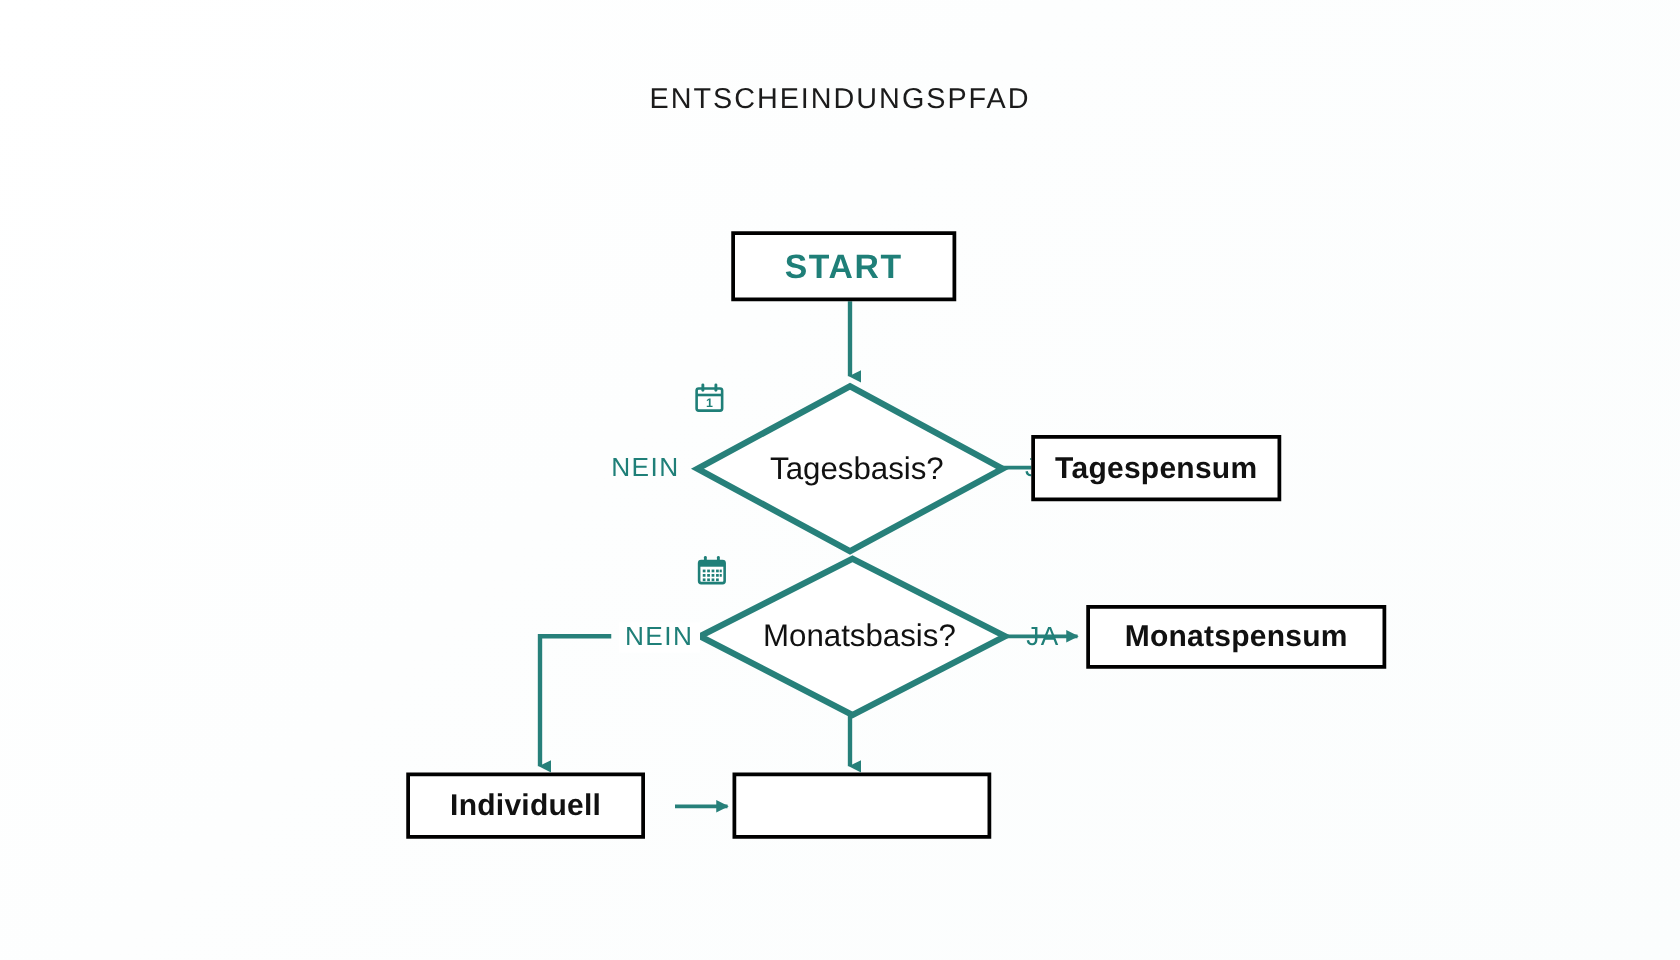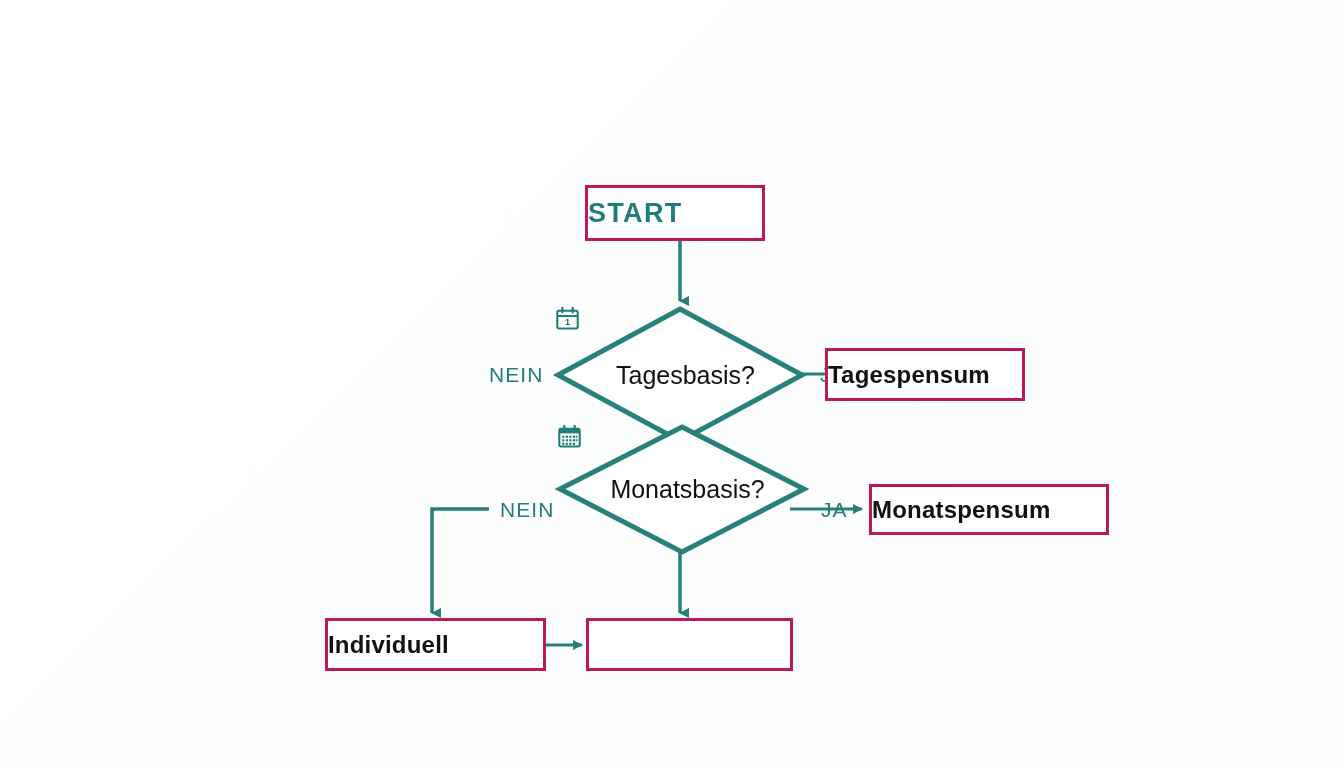--- a/index.html
+++ b/index.html
@@ -46,24 +46,25 @@
     font-size: 23px;
     font-weight: 400;
     letter-spacing: 1.6px;
     color: #1b1b1b;
   }
 
   
   .node {
     position: absolute;
     box-sizing: border-box;
-    border: 3px solid #be185d;
+    border: 3px solid #000000;
     background: #ffffff;
     display: flex;
     align-items: center;
+    justify-content: center;
     text-align: center;
   }
   .node-label {
     font-size: 24px;
     font-weight: 700;
     color: #111111;
     letter-spacing: 0.2px;
   }
   .node-label.teal {
     color: #1f7f78;
@@ -134,20 +135,21 @@
   <line x1="790" y1="509" x2="862" y2="509" stroke="#27807a" stroke-width="3" marker-end="url(#arrowRight)"></line>
 
   <polyline points="489,509 432,509 432,613" fill="none" stroke="#27807a" stroke-width="3.5" marker-end="url(#arrowDown)"></polyline>
 
   <line x1="680" y1="548" x2="680" y2="613" stroke="#27807a" stroke-width="3.5" marker-end="url(#arrowDown)"></line>
 
   <line x1="540" y1="645" x2="582" y2="645" stroke="#27807a" stroke-width="3" marker-end="url(#arrowRight)"></line>
 </svg>
 
 <div class="title-wrap">
+  <div class="subtitle">ENTSCHEINDUNGSPFAD</div>
 </div>
 
 <div class="node" style="left:585px; top:185px; width:180px; height:56px;">
   <span class="node-label teal">START</span>
 </div>
 
 <div class="diamond-wrap" style="left:555px; top:306px; width:250px; height:138px;">
   <svg width="250" height="138" viewBox="0 0 250 138" xmlns="http://www.w3.org/2000/svg">
     <polygon points="125,3 247,69 125,135 3,69" fill="#ffffff" stroke="#27807a" stroke-width="5"></polygon>
   </svg>
@@ -169,21 +171,21 @@
   <span>NEIN</span>
 </div>
 <div class="branch-label" style="left:820px; top:363px; background:transparent;">
   <span>JA</span>
 </div>
 
 <div class="node" style="left:825px; top:348px; width:200px; height:53px;">
   <span class="node-label">Tagespensum</span>
 </div>
 
-<div class="diamond-wrap" style="left:557px; top:424px; width:250px; height:131px;">
+<div class="diamond-wrap" style="left:557px; top:444px; width:250px; height:131px;">
   <svg width="250" height="131" viewBox="0 0 250 131" xmlns="http://www.w3.org/2000/svg">
     <polygon points="125,3 247,65 125,128 3,65" fill="#ffffff" stroke="#27807a" stroke-width="5"></polygon>
   </svg>
   <div class="diamond-content">
     <span class="icon">
       <svg width="25" height="25" viewBox="0 0 24 24" xmlns="http://www.w3.org/2000/svg">
         <rect x="2.2" y="4.6" width="19.6" height="17" rx="1.6" fill="#ffffff" stroke="#1f7f78" stroke-width="2"></rect>
         <rect x="2.2" y="4.6" width="19.6" height="4.4" fill="#1f7f78"></rect>
         <line x1="7" y1="1.8" x2="7" y2="6" stroke="#1f7f78" stroke-width="2.2" stroke-linecap="round"></line>
         <line x1="17" y1="1.8" x2="17" y2="6" stroke="#1f7f78" stroke-width="2.2" stroke-linecap="round"></line>
@@ -215,19 +217,19 @@
   <span>NEIN</span>
 </div>
 <div class="branch-label" style="left:821px; top:498px;">
   <span>JA</span>
 </div>
 
 <div class="node" style="left:869px; top:484px; width:240px; height:51px;">
   <span class="node-label">Monatspensum</span>
 </div>
 
-<div class="node" style="left:325px; top:618px; width:221px; height:53px;">
+<div class="node" style="left:325px; top:618px; width:191px; height:53px;">
   <span class="node-label">Individuell</span>
 </div>
 
 <div class="node" style="left:586px; top:618px; width:207px; height:53px;">
   <span class="node-label"></span>
 </div>
 
 </body></html>

